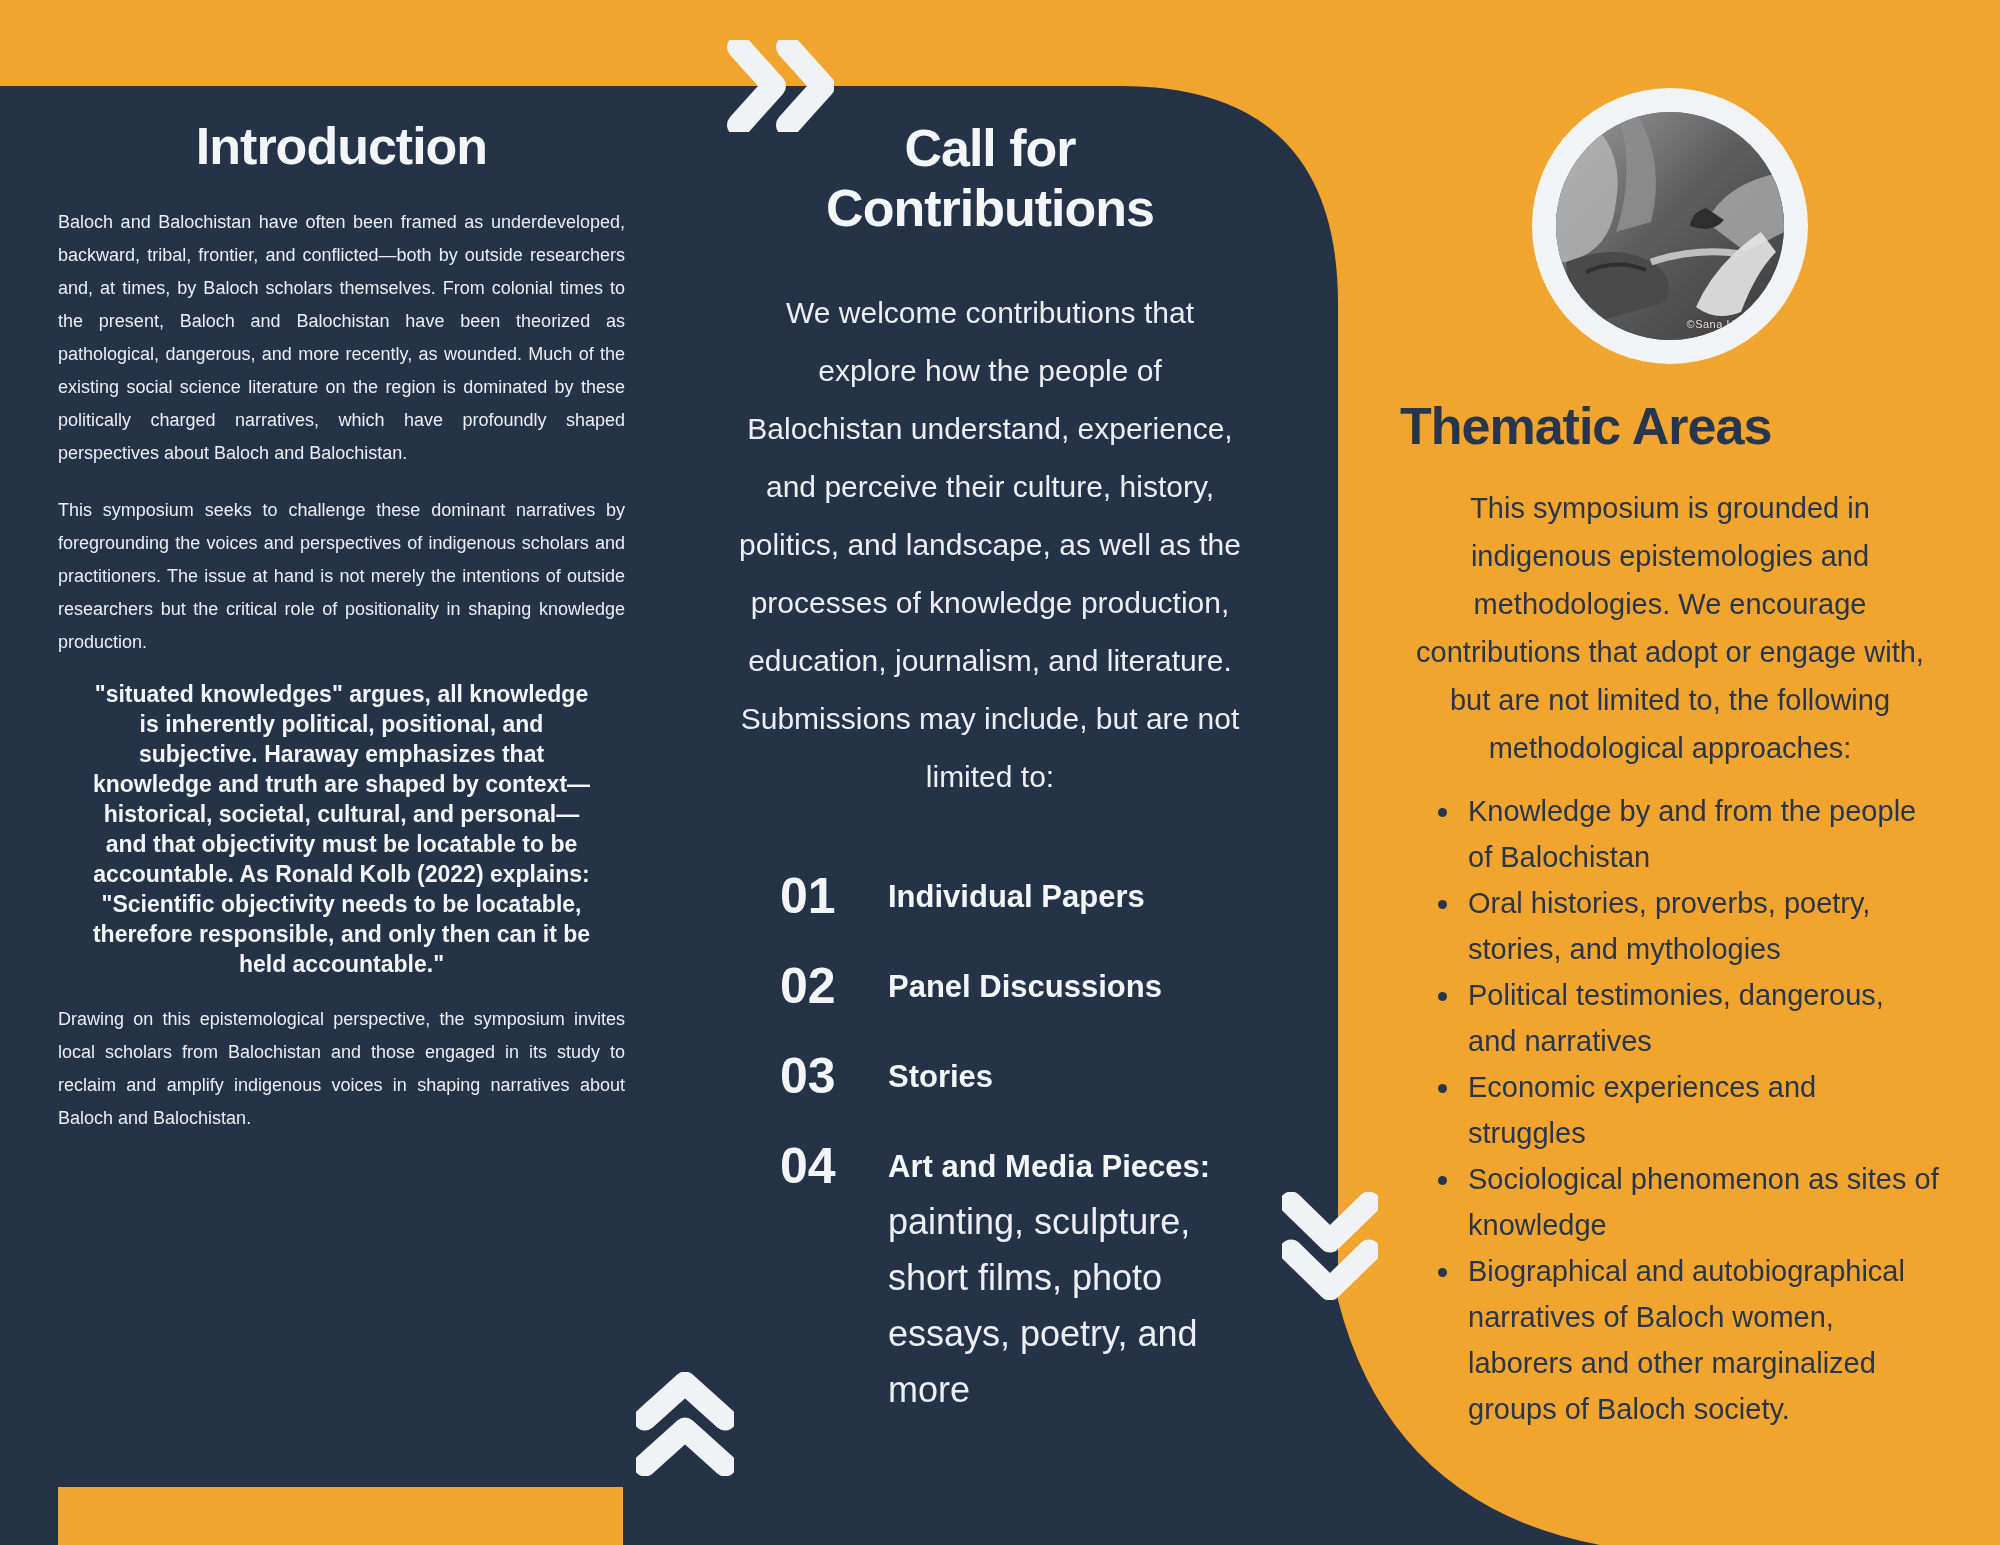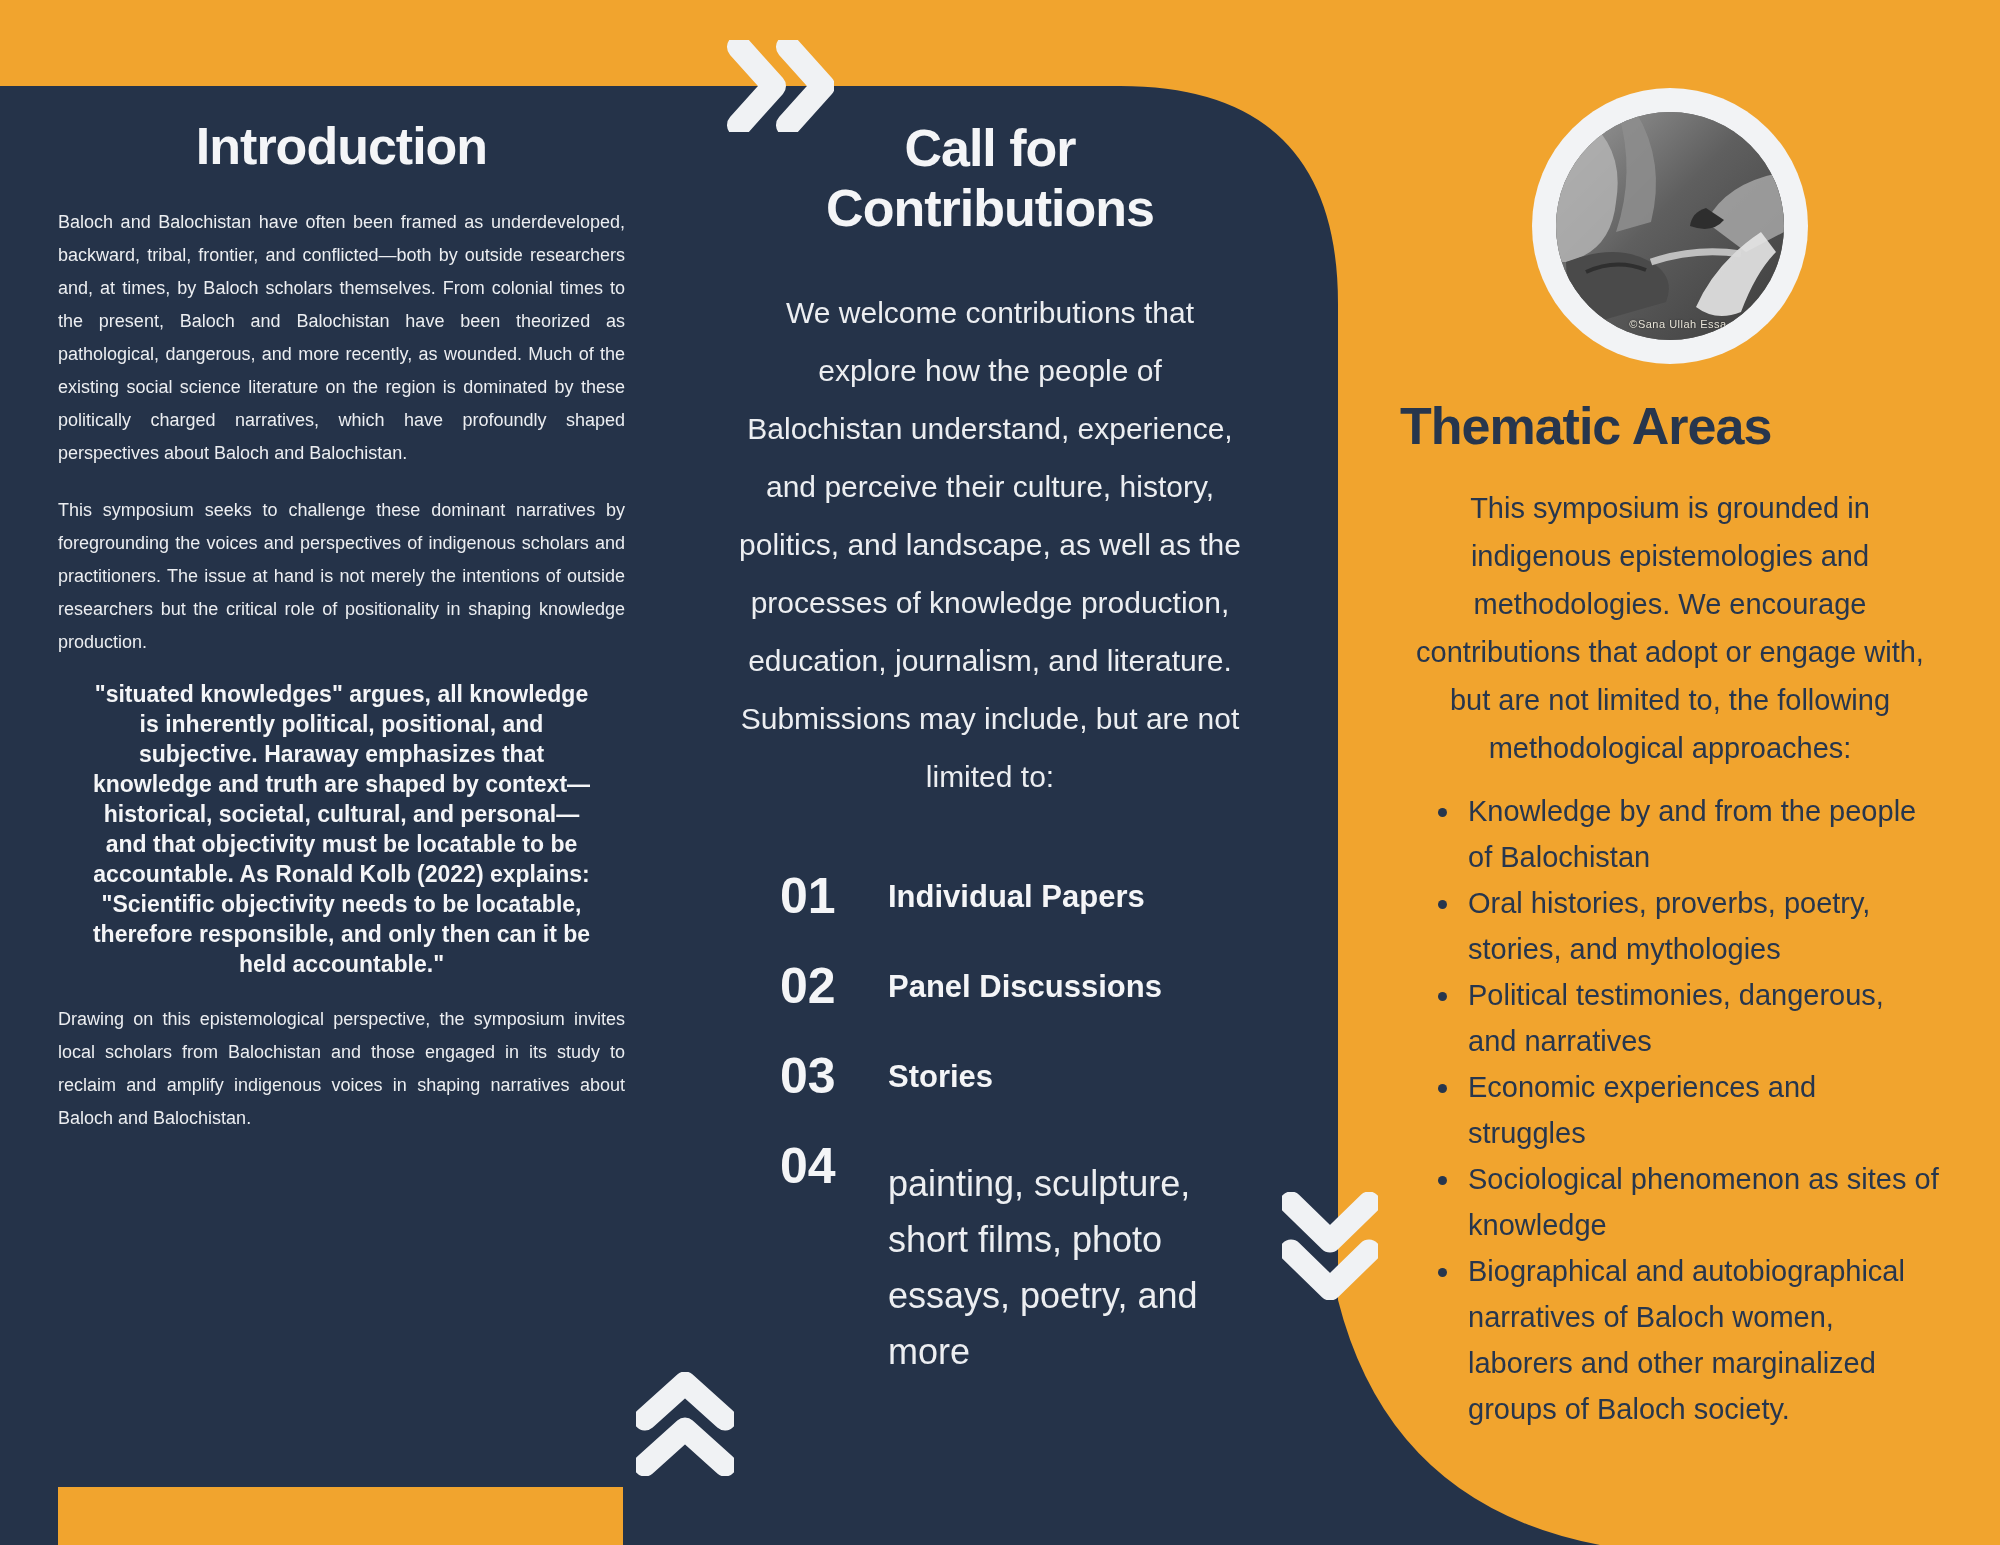--- a/index.html
+++ b/index.html
@@ -82,21 +82,21 @@
     width:276px;height:276px;border-radius:50%;
     background:#F2F3F5;margin:0 auto;position:relative;
   }
   .photo{
     position:absolute;left:24px;top:24px;width:228px;height:228px;
     border-radius:50%;overflow:hidden;background:#6b6b6b;
   }
   .photo svg{display:block;}
   .photo-caption{
     position:absolute;left:16px;right:0;bottom:10px;
-    text-align:center;font-size:11px;color:#e8e4d8;
+    text-align:right;font-size:11px;color:#e8e4d8;
     text-shadow:0 0 2px #222;letter-spacing:.5px;
   }
   .col-right h2{
     font-size:52px;font-weight:700;text-align:left;
     letter-spacing:-1px;margin-top:32px;color:var(--navy-text);
   }
   .right-intro{
     font-size:29px;line-height:48px;text-align:center;margin-top:28px;
   }
   .thematic-list{
@@ -158,20 +158,21 @@
       </div>
       <div class="cfc-item">
         <div class="cfc-num">03</div>
         <div class="cfc-body">
             <div class="cfc-label">Stories</div>
           </div>
       </div>
       <div class="cfc-item">
         <div class="cfc-num">04</div>
         <div class="cfc-body">
+          <div class="cfc-label">Art and Media Pieces:</div>
           <div class="cfc-detail">painting, sculpture, short films, photo essays, poetry, and more</div>
         </div>
       </div>
     </div>
   </div>
 
   <svg class="chev" style="left:1282px;top:1192px;" width="96" height="108" viewBox="0 0 96 108" aria-hidden="true">
     <path d="M9 11 L48 49 L87 11" stroke-width="23"></path>
     <path d="M9 59 L48 97 L87 59" stroke-width="23"></path>
   </svg>

